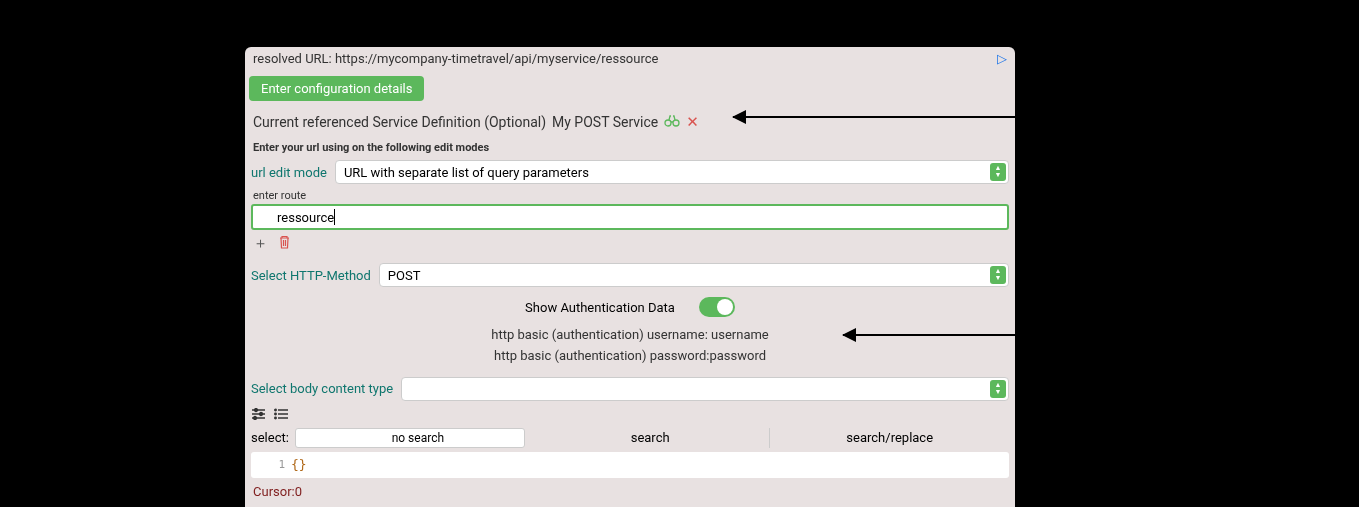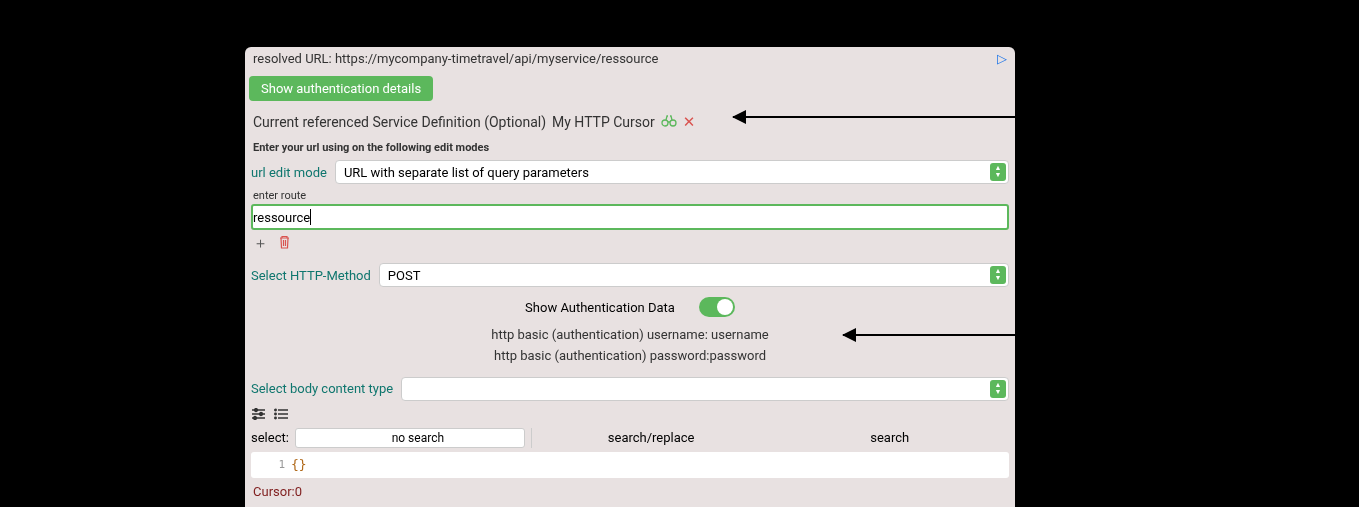--- a/index.html
+++ b/index.html
@@ -115,21 +115,21 @@
       font-weight: normal;
     }
     .route-input {
       margin: 0 6px;
       border: 2px solid #5cb85c;
       border-radius: 3px;
       background: #fff;
       height: 26px;
       display: flex;
       align-items: center;
-      padding: 0 0;
+      padding: 0 24px;
       font-size: 13px;
       position: relative;
     }
     .route-input .cursor {
       display: inline-block;
       width: 1px;
       height: 16px;
       background: #000;
       vertical-align: middle;
     }
@@ -276,25 +276,25 @@
 <div class="panel">
 
   <div class="resolved-url">
     <span>
       <span>resolved URL:</span>
       <span>https://mycompany-timetravel/api/myservice/ressource</span>
     </span>
     <span class="play-icon">▷</span>
   </div>
 
-  <button class="config-button">Show authentication details</button>
+  <button class="config-button">Enter configuration details</button>
 
   <div class="service-def-row">
     <span>Current referenced Service Definition (Optional)</span>
-    <span>My HTTP Cursor</span>
+    <span>My POST Service</span>
     <span class="binoculars-icon">
       <svg width="16" height="14" viewBox="0 0 16 14" fill="none" stroke="currentColor" stroke-width="1.3">
         <circle cx="4" cy="9" r="3"></circle>
         <circle cx="12" cy="9" r="3"></circle>
         <path d="M5 6 L6 2 L7 2 M11 6 L10 2 L9 2 M7 8 L9 8"></path>
       </svg>
     </span>
     <span class="close-x">✕</span>
   </div>
 
@@ -377,22 +377,22 @@
         <circle cx="1.5" cy="6" r="0.8" fill="#333"></circle>
         <circle cx="1.5" cy="10" r="0.8" fill="#333"></circle>
       </svg>
     </span>
   </div>
 
   <div class="select-row">
     <span>select:</span>
     <div class="no-search-box">no search</div>
     <div class="segment-container">
+      <div class="segment" style="border-left:none;">search</div>
       <div class="segment">search/replace</div>
-      <div class="segment" style="border-left:none;">search</div>
     </div>
   </div>
 
   <div class="code-area">
     <div class="line-num">1</div>
     <div class="code-content">{}</div>
   </div>
 
   <div class="cursor-status">
     <span>Cursor:</span><span>0</span>

